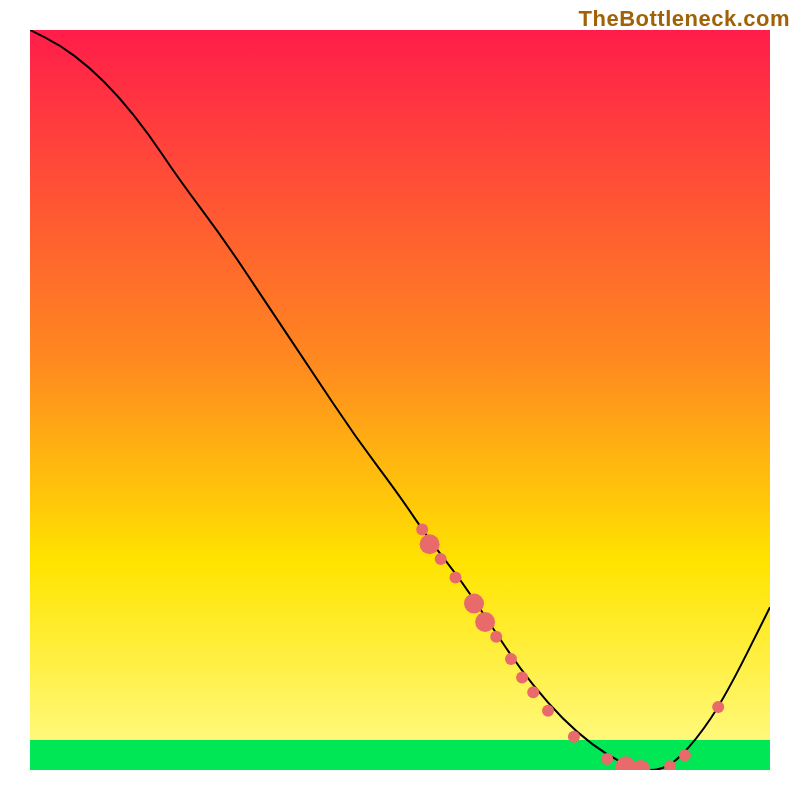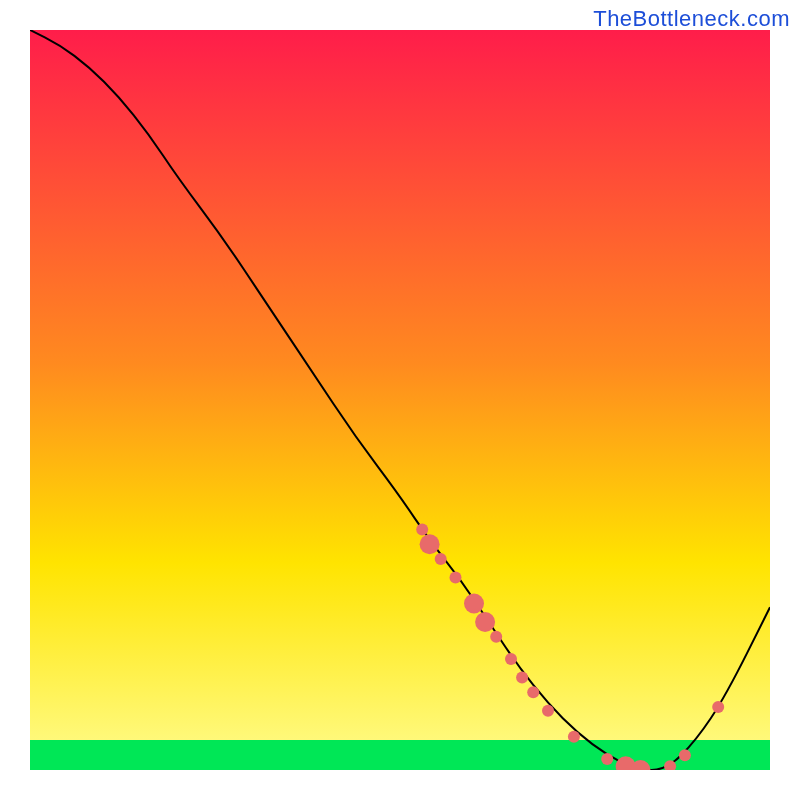--- a/index.html
+++ b/index.html
@@ -13,22 +13,22 @@
   .stage {
     position: relative;
     width: 800px;
     height: 800px;
   }
   .watermark {
     position: absolute;
     top: 6px;
     right: 10px;
     font-size: 22px;
-    font-weight: normal;
-    color: #1d4ed8;
+    font-weight: bold;
+    color: #a16207;
     letter-spacing: 0.5px;
     z-index: 10;
   }
   
   .plot {
     position: absolute;
     left: 30px;
     top: 30px;
     width: 740px;
     height: 740px;

